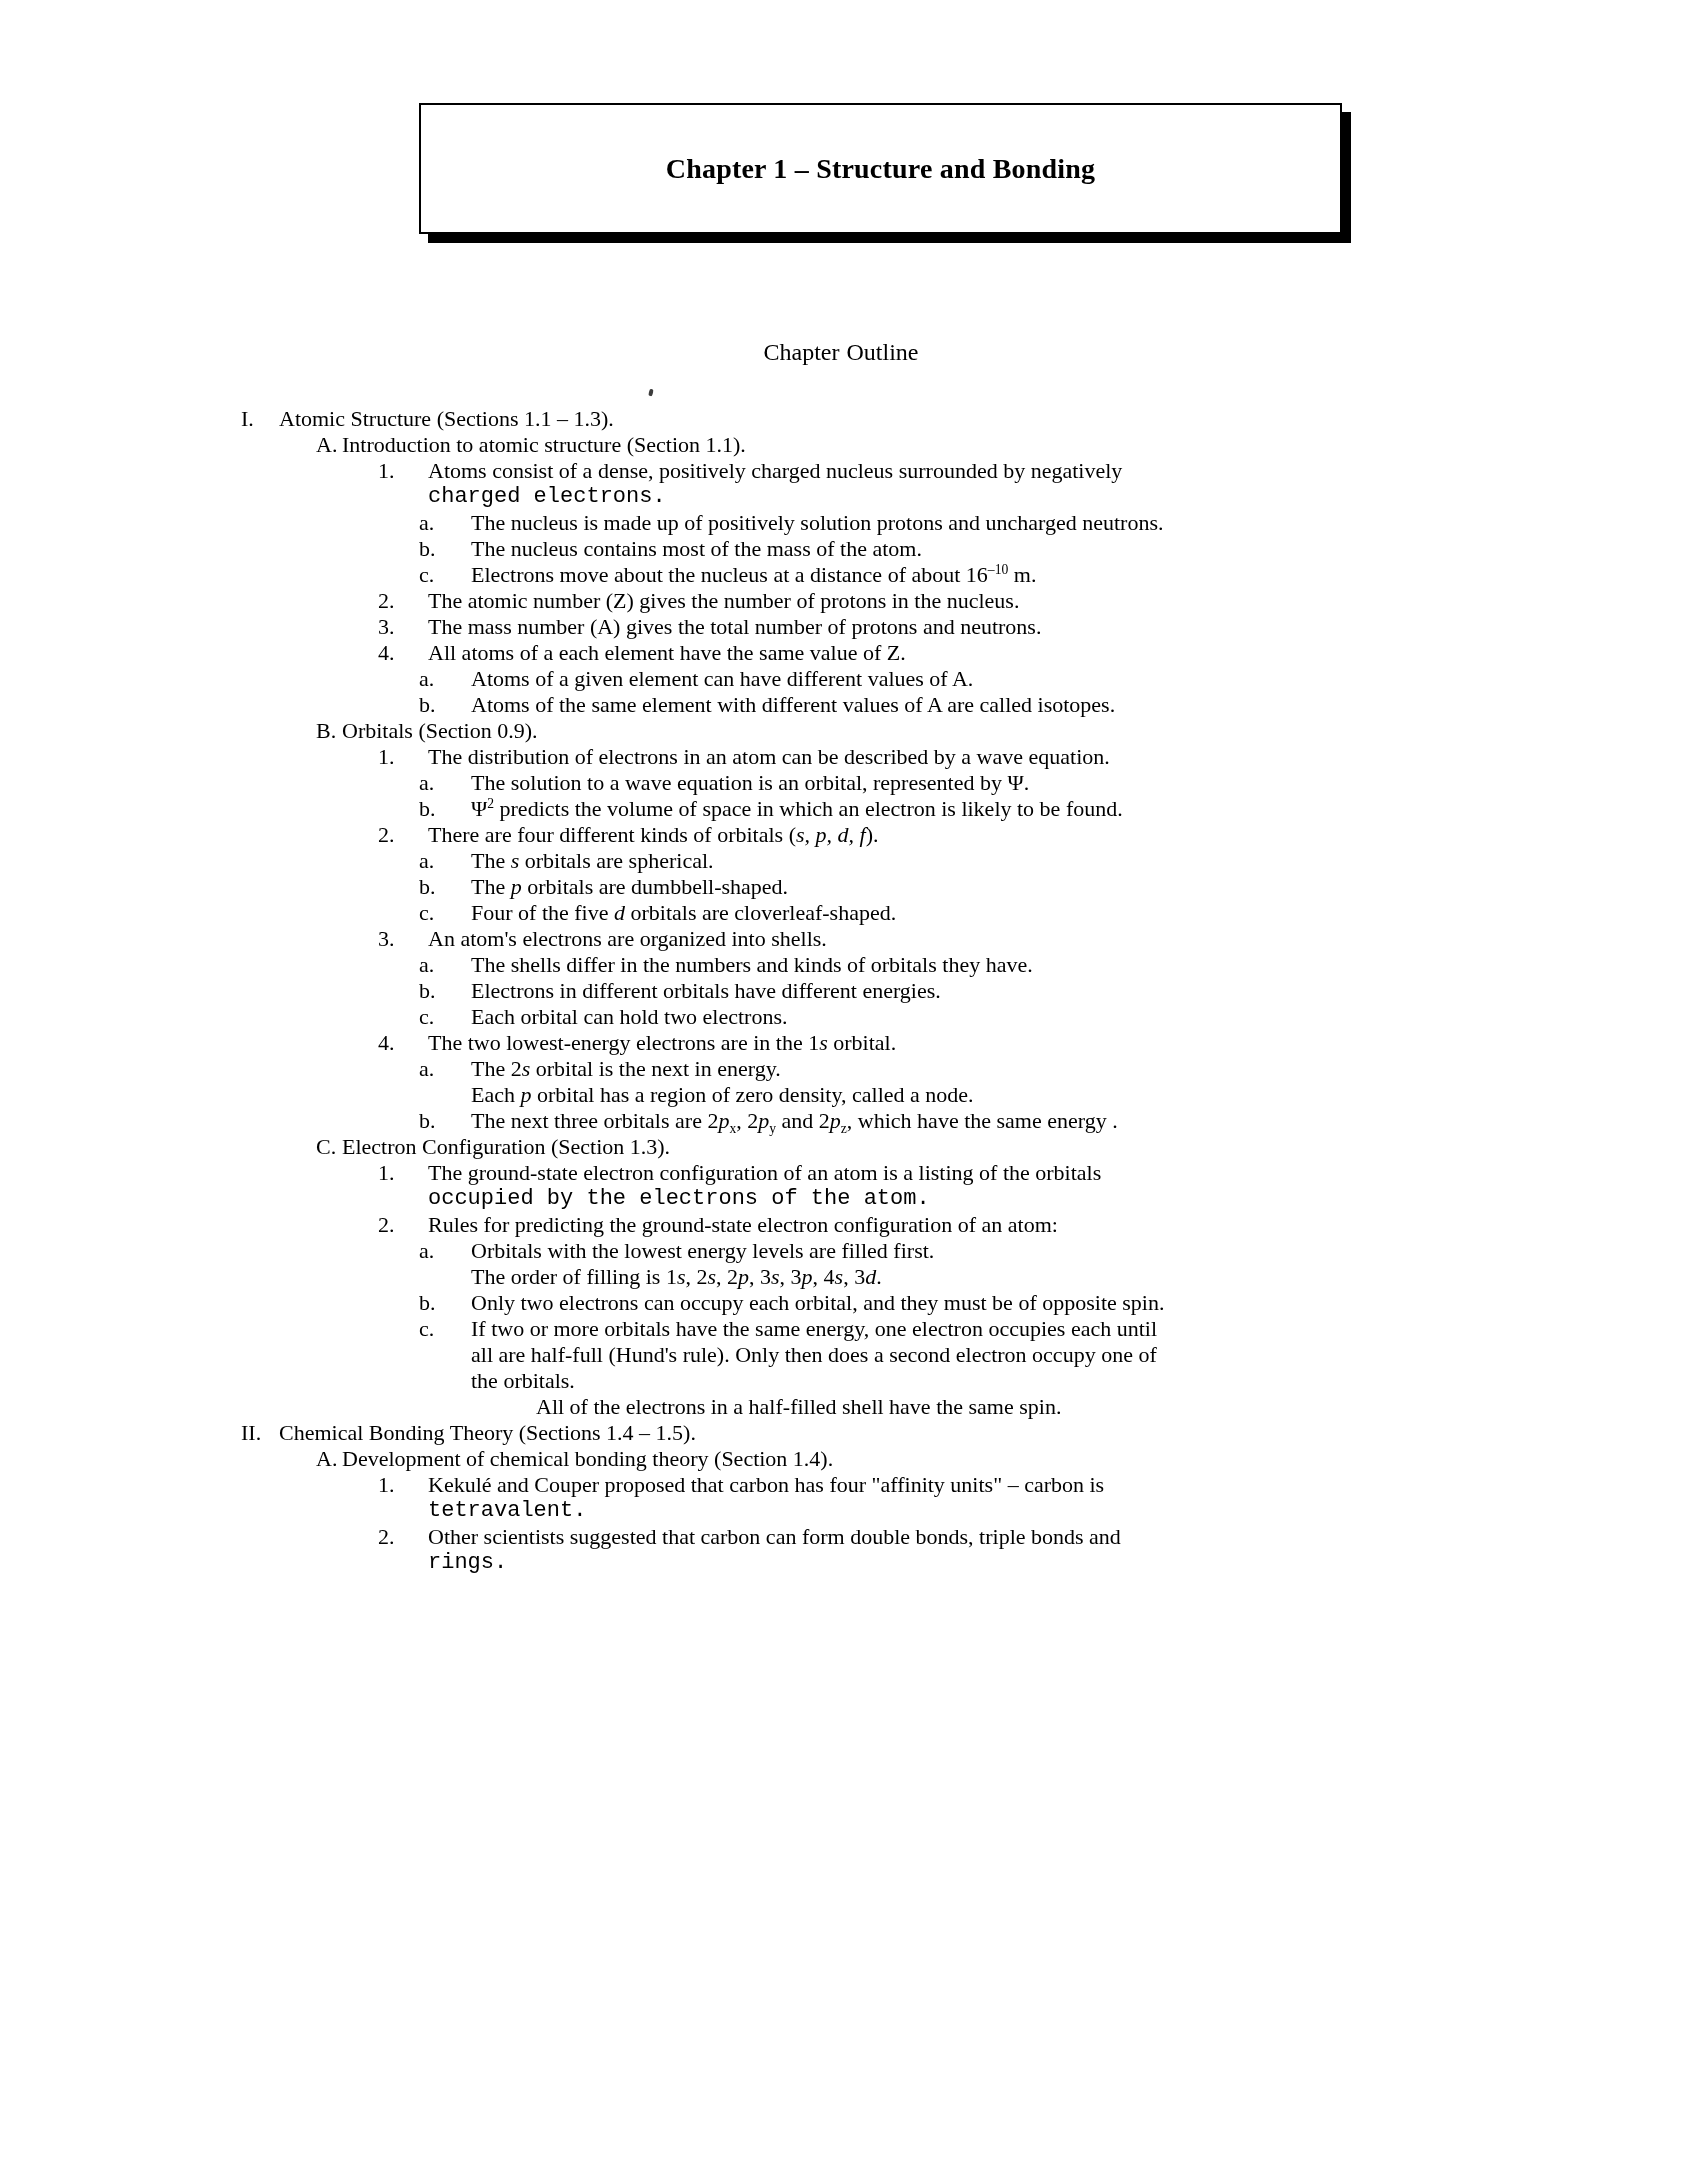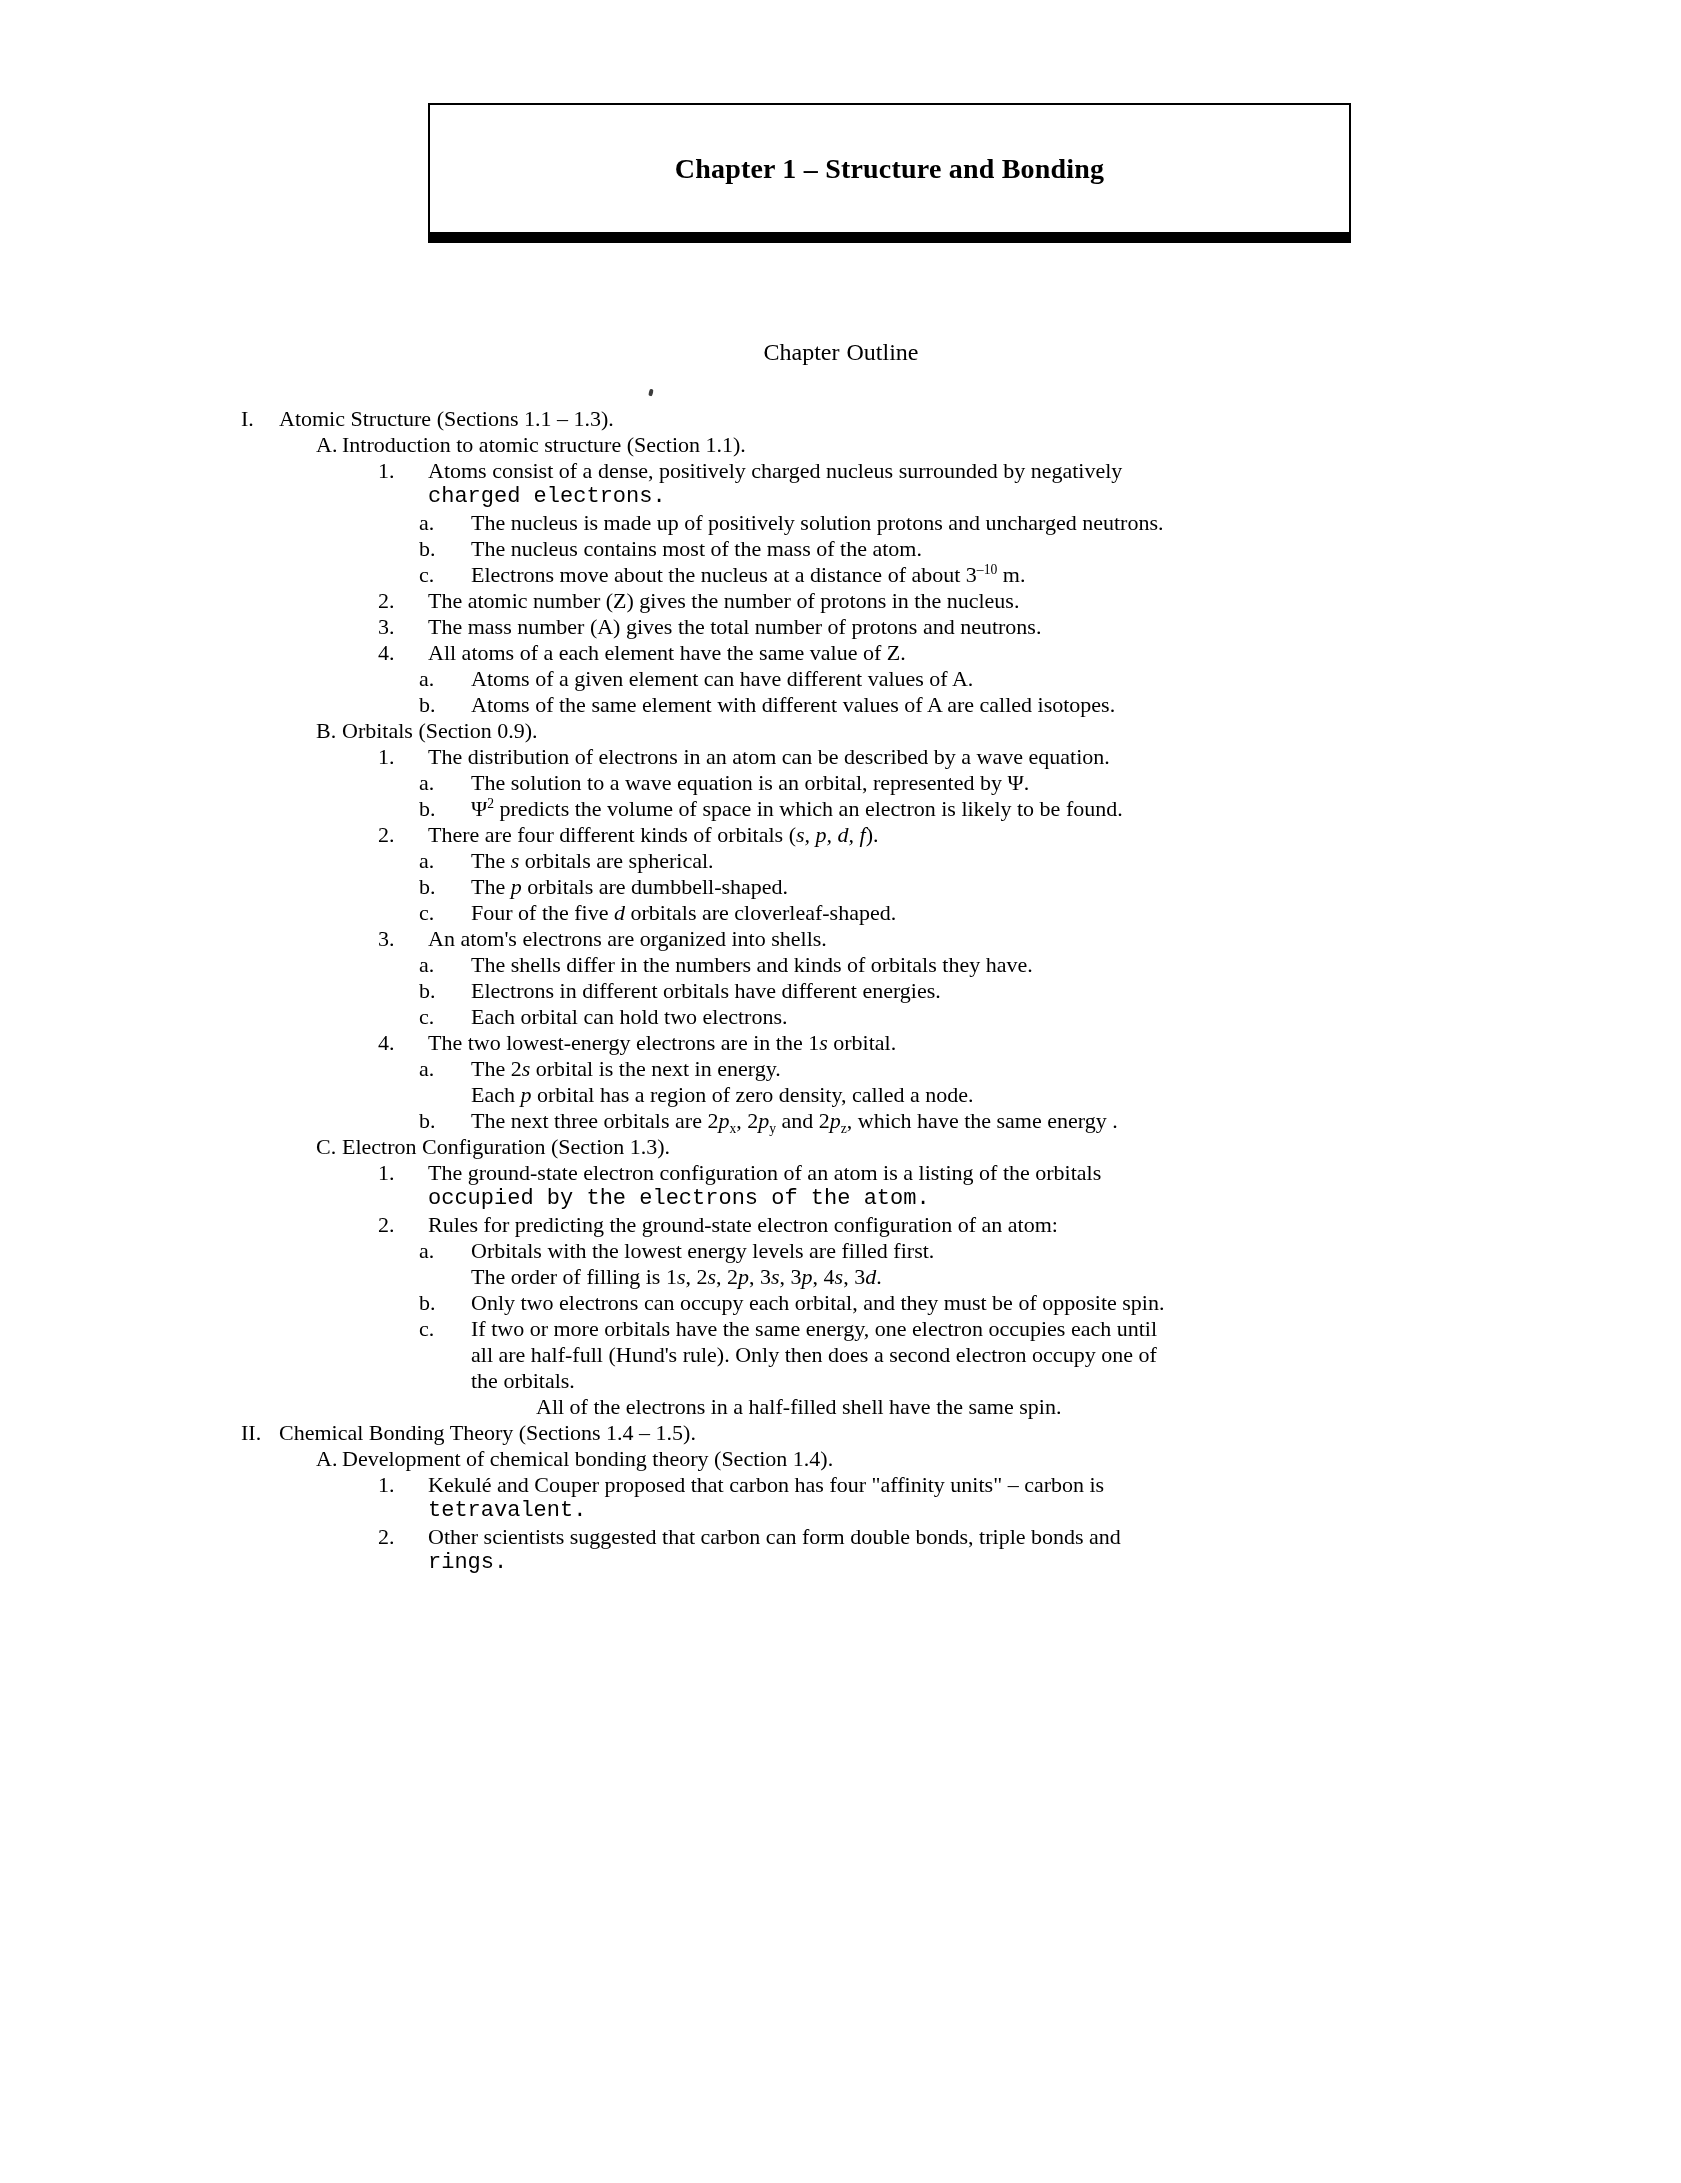--- a/index.html
+++ b/index.html
@@ -27,21 +27,21 @@
   #title-box-shadow {
     position: absolute;
     left: 9px;
     top: 9px;
     width: 923px;
     height: 131px;
     background: #000000;
   }
   #title-box {
     position: absolute;
-    left: 9px;
+    left: 0;
     top: 0;
     width: 923px;
     height: 131px;
     background: #ffffff;
     border: 2.5px solid #000000;
     box-sizing: border-box;
     display: flex;
     align-items: center;
     justify-content: center;
   }
@@ -160,21 +160,21 @@
     <span class="tx">The nucleus is made up of positively solution protons and uncharged neutrons.</span>
   </div>
 
   <div class="ln L3">
     <span class="mk">b.</span>
     <span class="tx">The nucleus contains most of the mass of the atom.</span>
   </div>
 
   <div class="ln L3">
     <span class="mk">c.</span>
-    <span class="tx"><span>Electrons move about the nucleus at a distance of about 3</span><sup>–10</sup><span> m.</span></span>
+    <span class="tx"><span>Electrons move about the nucleus at a distance of about 16</span><sup>–10</sup><span> m.</span></span>
   </div>
 
   <div class="ln L2">
     <span class="mk">2.</span>
     <span class="tx">The atomic number (Z) gives the number of protons in the nucleus.</span>
   </div>
 
   <div class="ln L2">
     <span class="mk">3.</span>
     <span class="tx">The mass number (A) gives the total number of protons and neutrons.</span>

